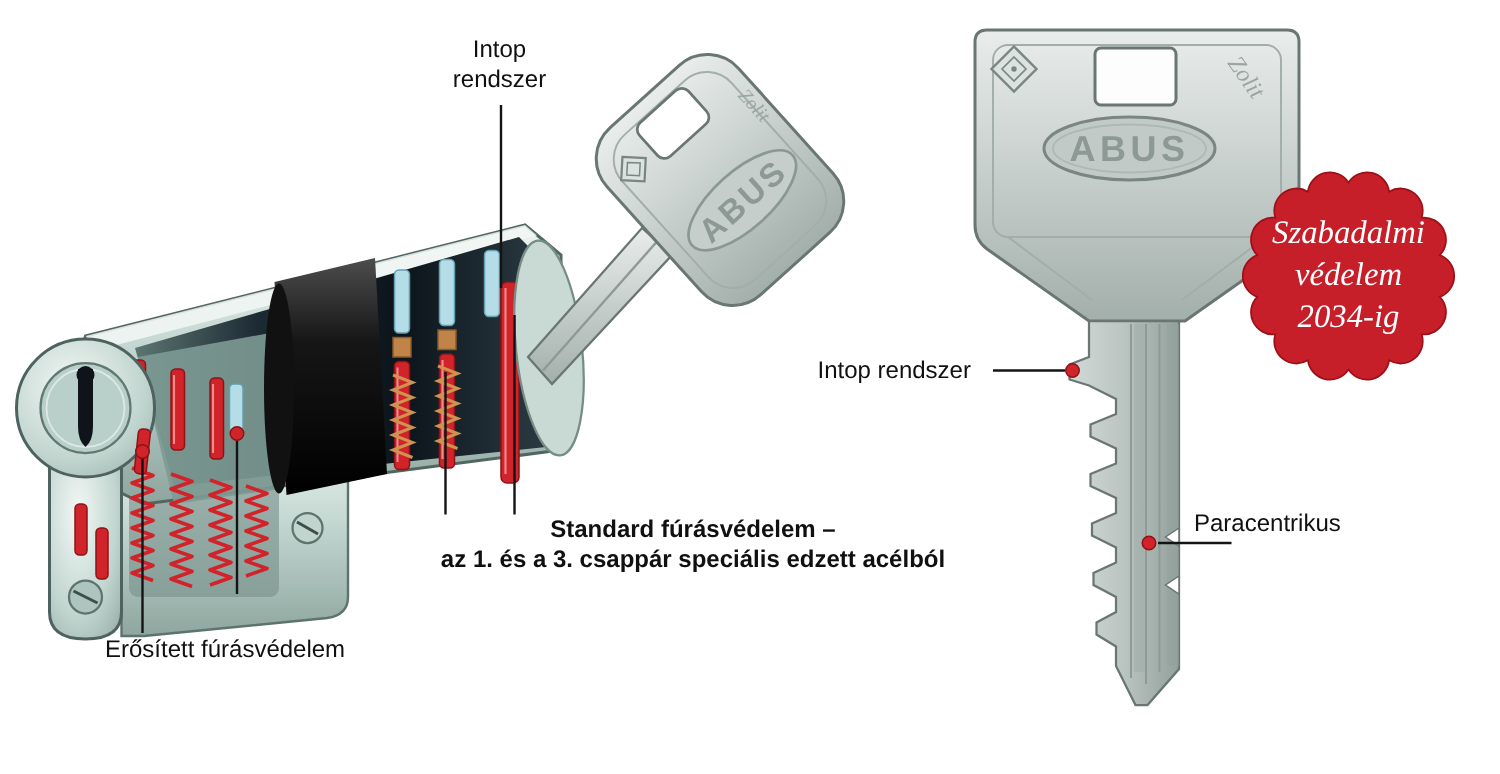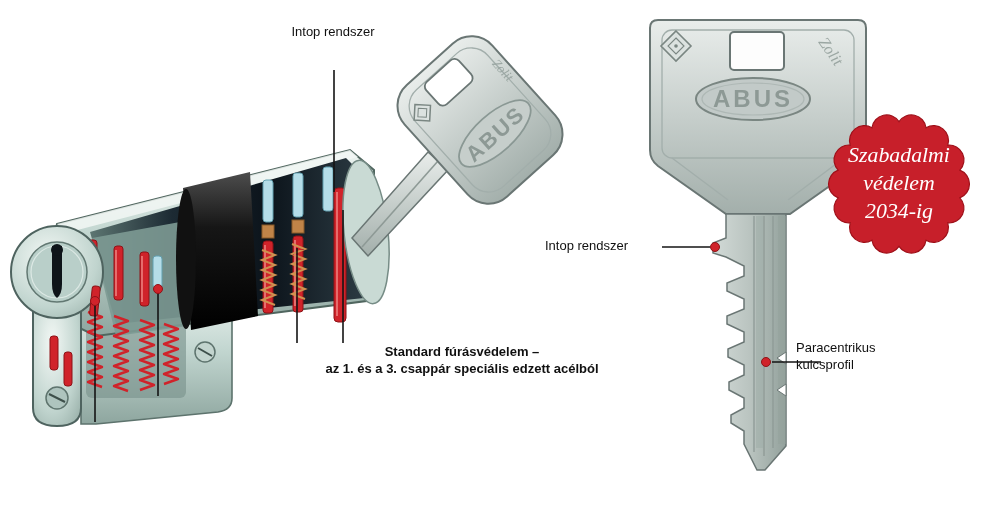--- a/index.html
+++ b/index.html
@@ -1,19 +1,19 @@
 <!DOCTYPE html>
 <html><head>
 <meta charset="utf-8">
 <style>
   html,body{margin:0;padding:0;background:#fff;}
   .canvas{position:relative;width:1000px;height:516px;background:#ffffff;overflow:hidden;
           font-family:"Liberation Sans",sans-serif;}
   svg{position:absolute;left:0;top:0;}
-  .lbl{position:absolute;font-size:13px;line-height:1.28;color:#101010;}
+  .lbl{position:absolute;font-size:16px;line-height:1.28;color:#101010;}
   .lbl .ln{display:block;}
   .center{text-align:center;}
   .nowrap{white-space:nowrap;}
 </style>
 </head>
 <body>
 
 <div class="canvas">
 
 <svg width="1000" height="516" viewBox="0 0 1000 516">
@@ -199,21 +199,21 @@
 </svg>
 
 <div class="lbl center" style="left:283px;top:24px;width:100px;">Intop rendszer</div>
 
 <div class="lbl center" style="left:280px;top:344px;width:364px;font-weight:bold;">
   <span class="ln">Standard fúrásvédelem –</span>
   <span class="ln">az 1. és a 3. csappár speciális edzett acélból</span>
 </div>
 
 
+<div class="lbl nowrap" style="left:70px;top:424px;">Erősített fúrásvédelem</div>
 
 <div class="lbl nowrap" style="left:545px;top:238px;">Intop rendszer</div>
 
 <div class="lbl" style="left:796px;top:340px;">
   <span class="ln">Paracentrikus</span>
-  <span class="ln">kulcsprofil</span>
 </div>
 
 </div>
 
 </body></html>

